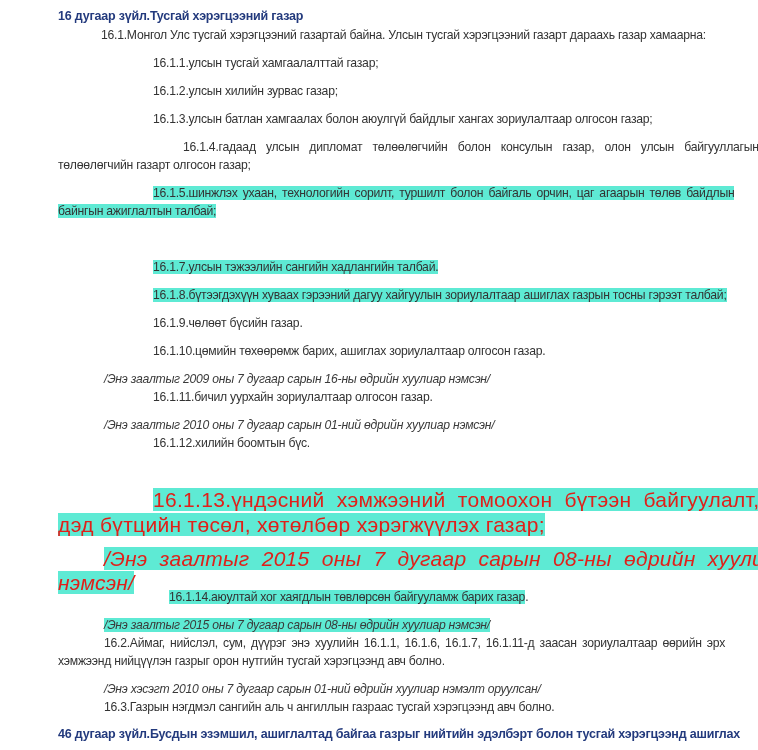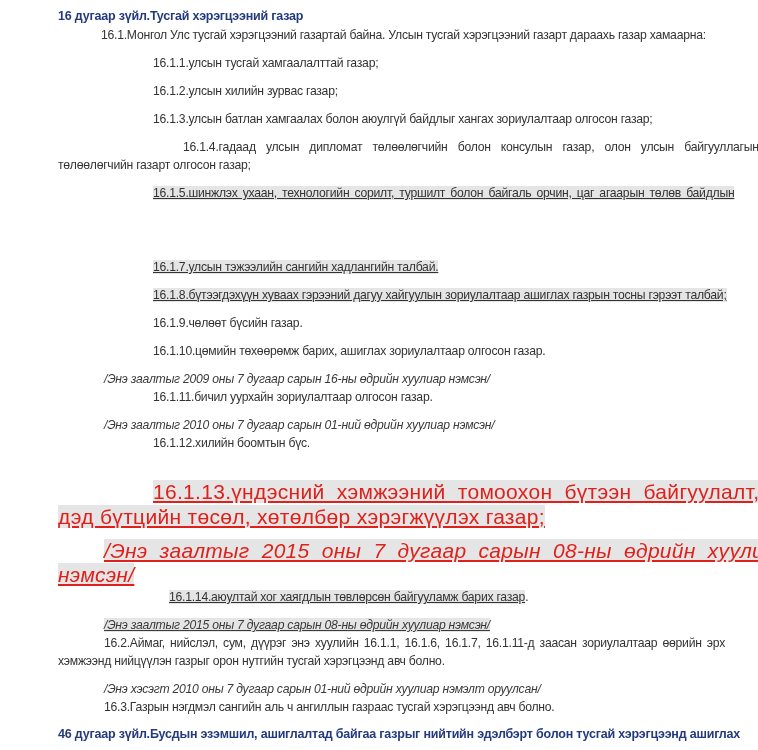--- a/index.html
+++ b/index.html
@@ -4,41 +4,42 @@
   <style>
     html, body { margin: 0; padding: 0; background: #ffffff; }
     body {
       width: 758px; height: 750px; overflow: hidden; position: relative;
       font-family: "Liberation Sans", sans-serif; color: #333333;
     }
     .doc { position: absolute; left: 0; top: 0; width: 728px; height: 750px; }
     .line { position: absolute; white-space: nowrap; font-size: 12.2px; line-height: 15px; letter-spacing: -0.25px; }
     .heading { color: #233a7d; font-weight: bold; font-size: 12.5px; letter-spacing: -0.2px; }
     .note { font-style: italic; color: #3a3a3a; }
-    .hl { background: #e5e5e5; text-decoration: underline; }
-    .big { color: #e0201a; font-size: 21px; line-height: 24px; letter-spacing: 0.3px; }
+    .hl { background: #5eead4; }
+    .big { color: #e0201a; font-size: 21px; line-height: 24px; letter-spacing: 0.3px; margin-top: 8px; }
     .bigi { font-style: italic; }
   </style>
 </head>
 <body>
 
 <div class="doc">
 
   <div class="line heading" style="left:58px;top:9px;">16 дугаар зүйл.Тусгай хэрэгцээний газар</div>
 
   <div class="line" style="left:101px;top:28px;">16.1.Монгол Улс тусгай хэрэгцээний газартай байна. Улсын тусгай хэрэгцээний газарт дараахь газар хамаарна:</div>
 
   <div class="line" style="left:153px;top:56px;">16.1.1.улсын тусгай хамгаалалттай газар;</div>
   <div class="line" style="left:153px;top:84px;">16.1.2.улсын хилийн зурвас газар;</div>
   <div class="line" style="left:153px;top:112px;">16.1.3.улсын батлан хамгаалах болон аюулгүй байдлыг хангах зориулалтаар олгосон газар;</div>
 
   <div class="line" style="left:153px;top:140px;width:592px;word-spacing:7px;margin-left:30px;">16.1.4.гадаад улсын дипломат төлөөлөгчийн болон консулын газар, олон улсын байгууллагын</div>
   <div class="line" style="left:58px;top:158px;">төлөөлөгчийн газарт олгосон газар;</div>
 
   <div class="line" style="left:153px;top:186px;width:592px;word-spacing:2px;"><span class="hl">16.1.5.шинжлэх ухаан, технологийн сорилт, туршилт болон байгаль орчин, цаг агаарын төлөв байдлын</span></div>
+  <div class="line" style="left:58px;top:204px;"><span class="hl">байнгын ажиглалтын талбай;</span></div>
 
   <div class="line" style="left:153px;top:260px;"><span class="hl">16.1.7.улсын тэжээлийн сангийн хадлангийн талбай.</span></div>
   <div class="line" style="left:153px;top:288px;"><span class="hl">16.1.8.бүтээгдэхүүн хуваах гэрээний дагуу хайгуулын зориулалтаар ашиглах газрын тосны гэрээт талбай;</span></div>
 
   <div class="line" style="left:153px;top:316px;">16.1.9.чөлөөт бүсийн газар.</div>
   <div class="line" style="left:153px;top:344px;">16.1.10.цөмийн төхөөрөмж барих, ашиглах зориулалтаар олгосон газар.</div>
 
   <div class="line note" style="left:104px;top:372px;">/Энэ заалтыг 2009 оны 7 дугаар сарын 16-ны өдрийн хуулиар нэмсэн/</div>
   <div class="line" style="left:153px;top:390px;">16.1.11.бичил уурхайн зориулалтаар олгосон газар.</div>
 

